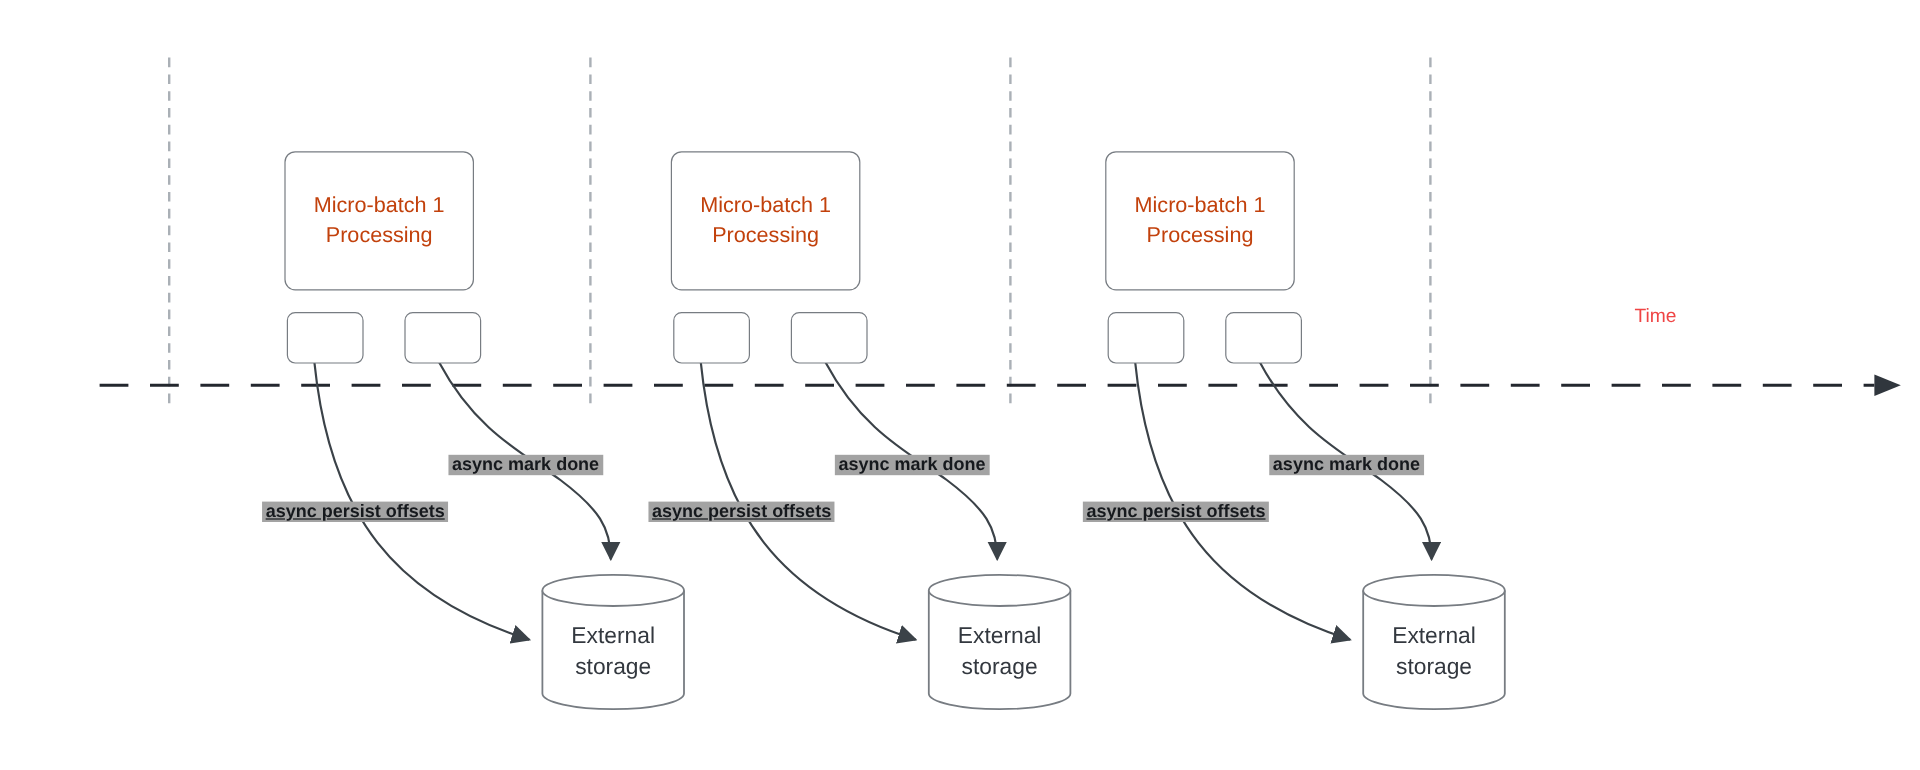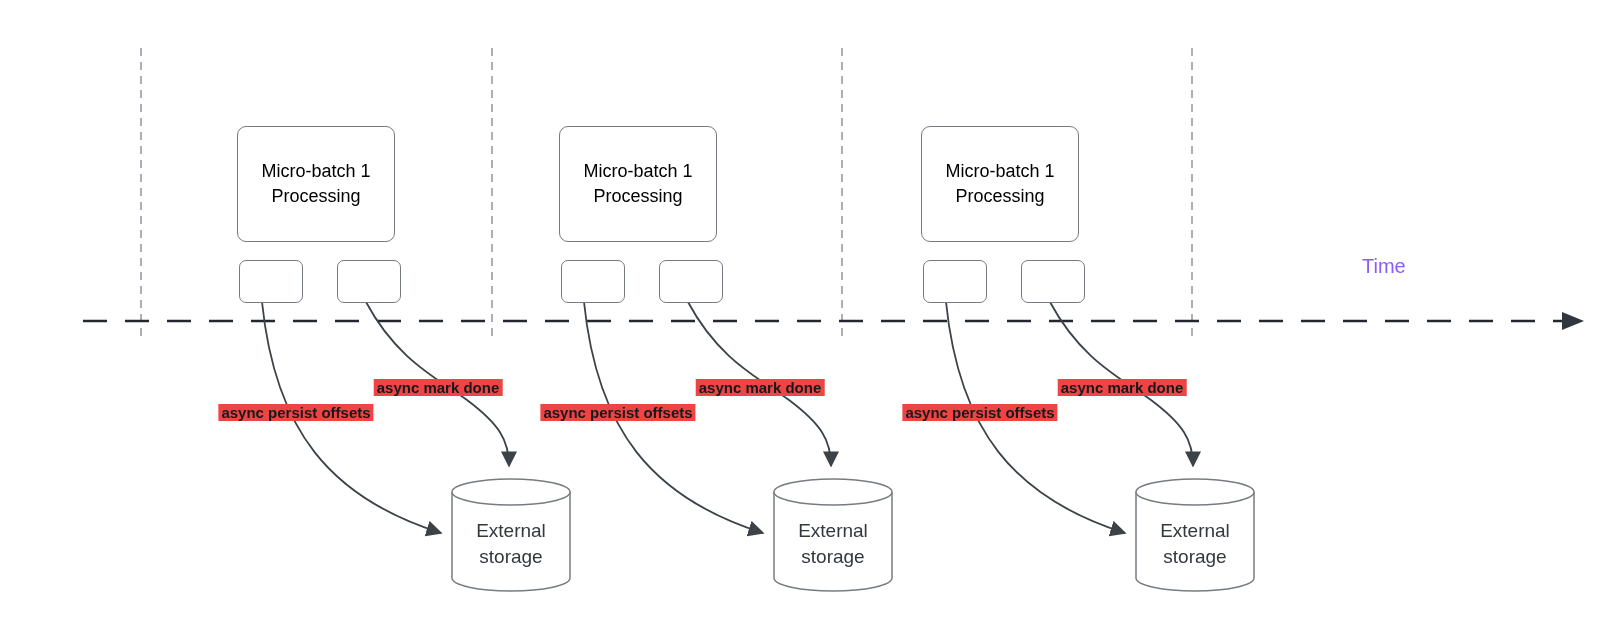--- a/index.html
+++ b/index.html
@@ -2,43 +2,43 @@
 <html><head>
 <meta charset="utf-8">
 <style>
   html,body{margin:0;padding:0;background:#fff;}
   .canvas{
     position:relative;width:1600px;height:642px;background:#ffffff;
     font-family:"Liberation Sans", sans-serif;overflow:hidden;
   }
   .bg-svg{position:absolute;left:0;top:0;z-index:0;}
   .time-label{
-    position:absolute;left:1362px;top:255px;font-size:20px;color:#8b5cf6;z-index:3;text-align:right;
+    position:absolute;left:1362px;top:255px;font-size:16px;color:#ef4444;z-index:3;text-align:right;
   }
   .group{position:absolute;top:0;width:360px;height:642px;z-index:1;}
   .proc-box{
     position:absolute;left:0;top:126px;width:156px;height:114px;
     border:1.5px solid #777c82;border-radius:9px;background:#fff;
     display:flex;flex-direction:column;align-items:center;justify-content:center;
-    font-size:18px;line-height:1.38;color:#000000;text-align:center;z-index:2;
+    font-size:18px;line-height:1.38;color:#c2410c;text-align:center;z-index:2;
   }
   .small-box{
     position:absolute;top:260px;width:62px;height:41px;background:#fff;
     border:1.5px solid #777c82;border-radius:7px;z-index:2;
   }
   .small-box.a{left:2px;}
   .small-box.b{left:100px;}
   .curves{position:absolute;left:0;top:0;overflow:visible;z-index:1;}
   .curve{fill:none;stroke:#3b4248;stroke-width:1.8;}
   .edge-label{
     position:absolute;transform:translateX(-50%);white-space:nowrap;
-    font-size:15px;font-weight:bold;color:#16191d;background:#ef4444;
+    font-size:15px;font-weight:bold;color:#16191d;background:#a3a3a3;
     padding:0 3px;z-index:2;text-align:center;
   }
-  .edge-label.persist{left:59px;top:404px;}
+  .edge-label.persist{left:59px;top:418px;text-decoration:underline;}
   .edge-label.done{left:201px;top:379px;}
   .cylinder{position:absolute;left:213px;top:477px;width:122px;height:116px;z-index:2;}
   .cylinder svg{position:absolute;left:0;top:0;}
   .cyl-text{
     position:absolute;left:0;top:22px;width:122px;height:90px;
     display:flex;flex-direction:column;align-items:center;justify-content:center;
     font-size:19px;line-height:1.35;color:#33383f;text-align:center;
   }
 </style>
 </head>

